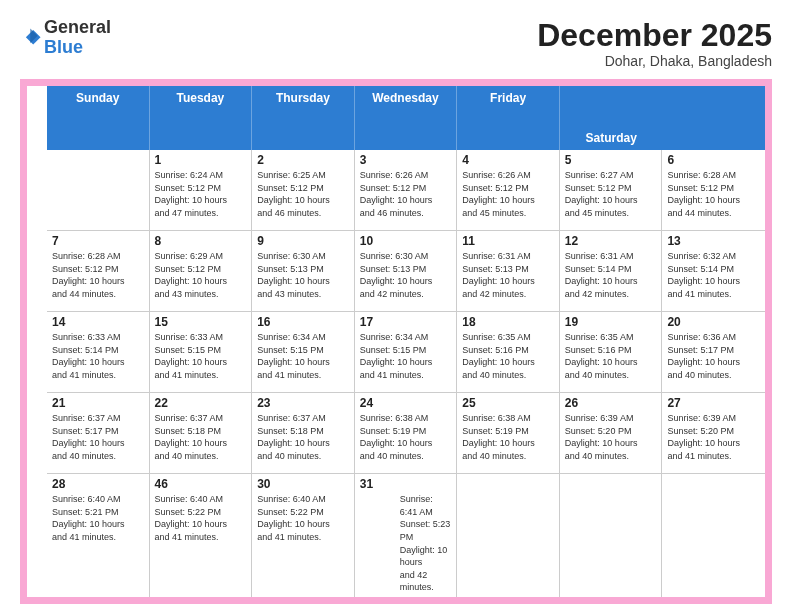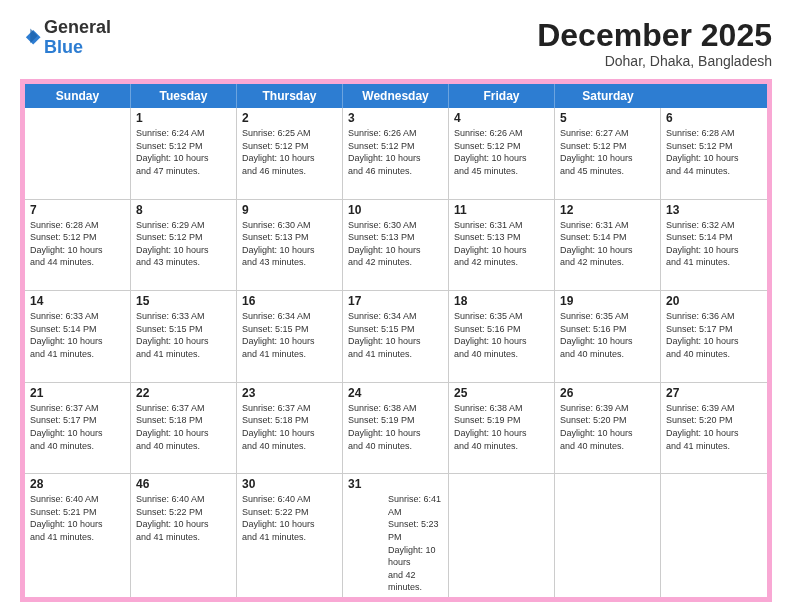--- a/index.html
+++ b/index.html
@@ -49,36 +49,37 @@
       line-height: 1.1;
     }
     .location {
       font-size: 14px;
       color: #444;
     }
     .calendar {
       flex: 1;
       display: flex;
       flex-direction: column;
-      border: 5px solid #f9a8d4;
+      border: 7px solid #f9a8d4;
+      padding-left: 20px;
     }
     .cal-header {
       display: grid;
       grid-template-columns: repeat(7, 1fr);
       background: #2d7dd2;
     }
     .cal-header-cell {
       color: #fff;
       font-size: 12px;
       font-weight: bold;
       text-align: center;
       padding: 5px 2px;
       border-right: 1px solid rgba(255,255,255,0.3);
     }
-    .cal-header-cell:last-child { border-right: none; }
+    .cal-header-cell:last-child { border-right: none; margin-top: 40px; }
     .cal-body {
       flex: 1;
       display: flex;
       flex-direction: column;
     }
     .cal-row {
       display: grid;
       grid-template-columns: repeat(7, 1fr);
       flex: 1;
       border-bottom: 1px solid #ccc;

